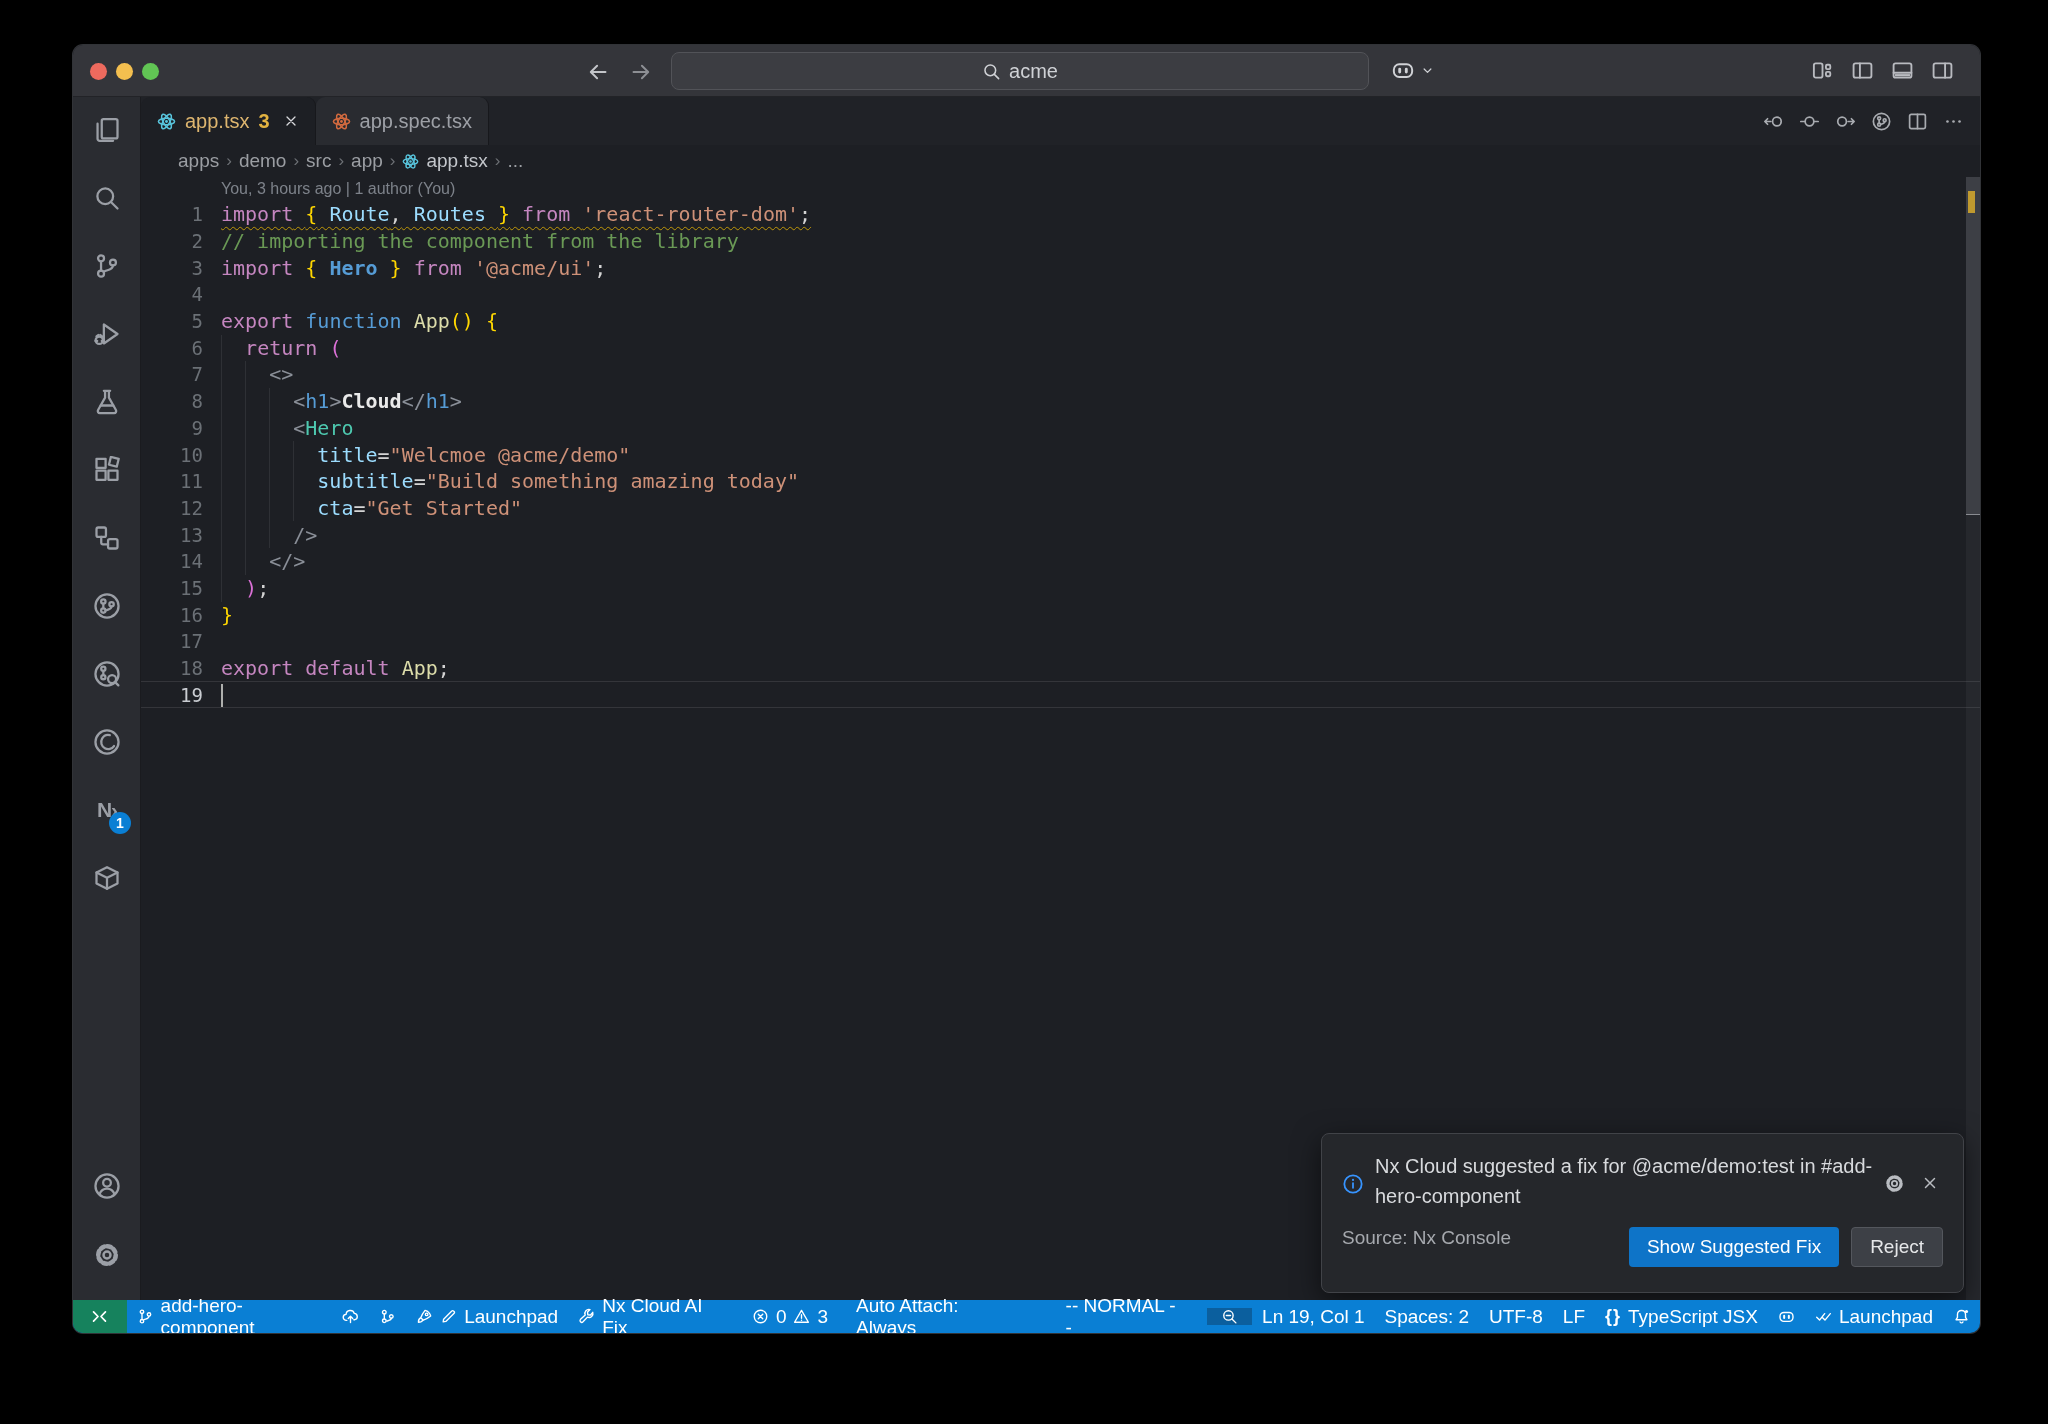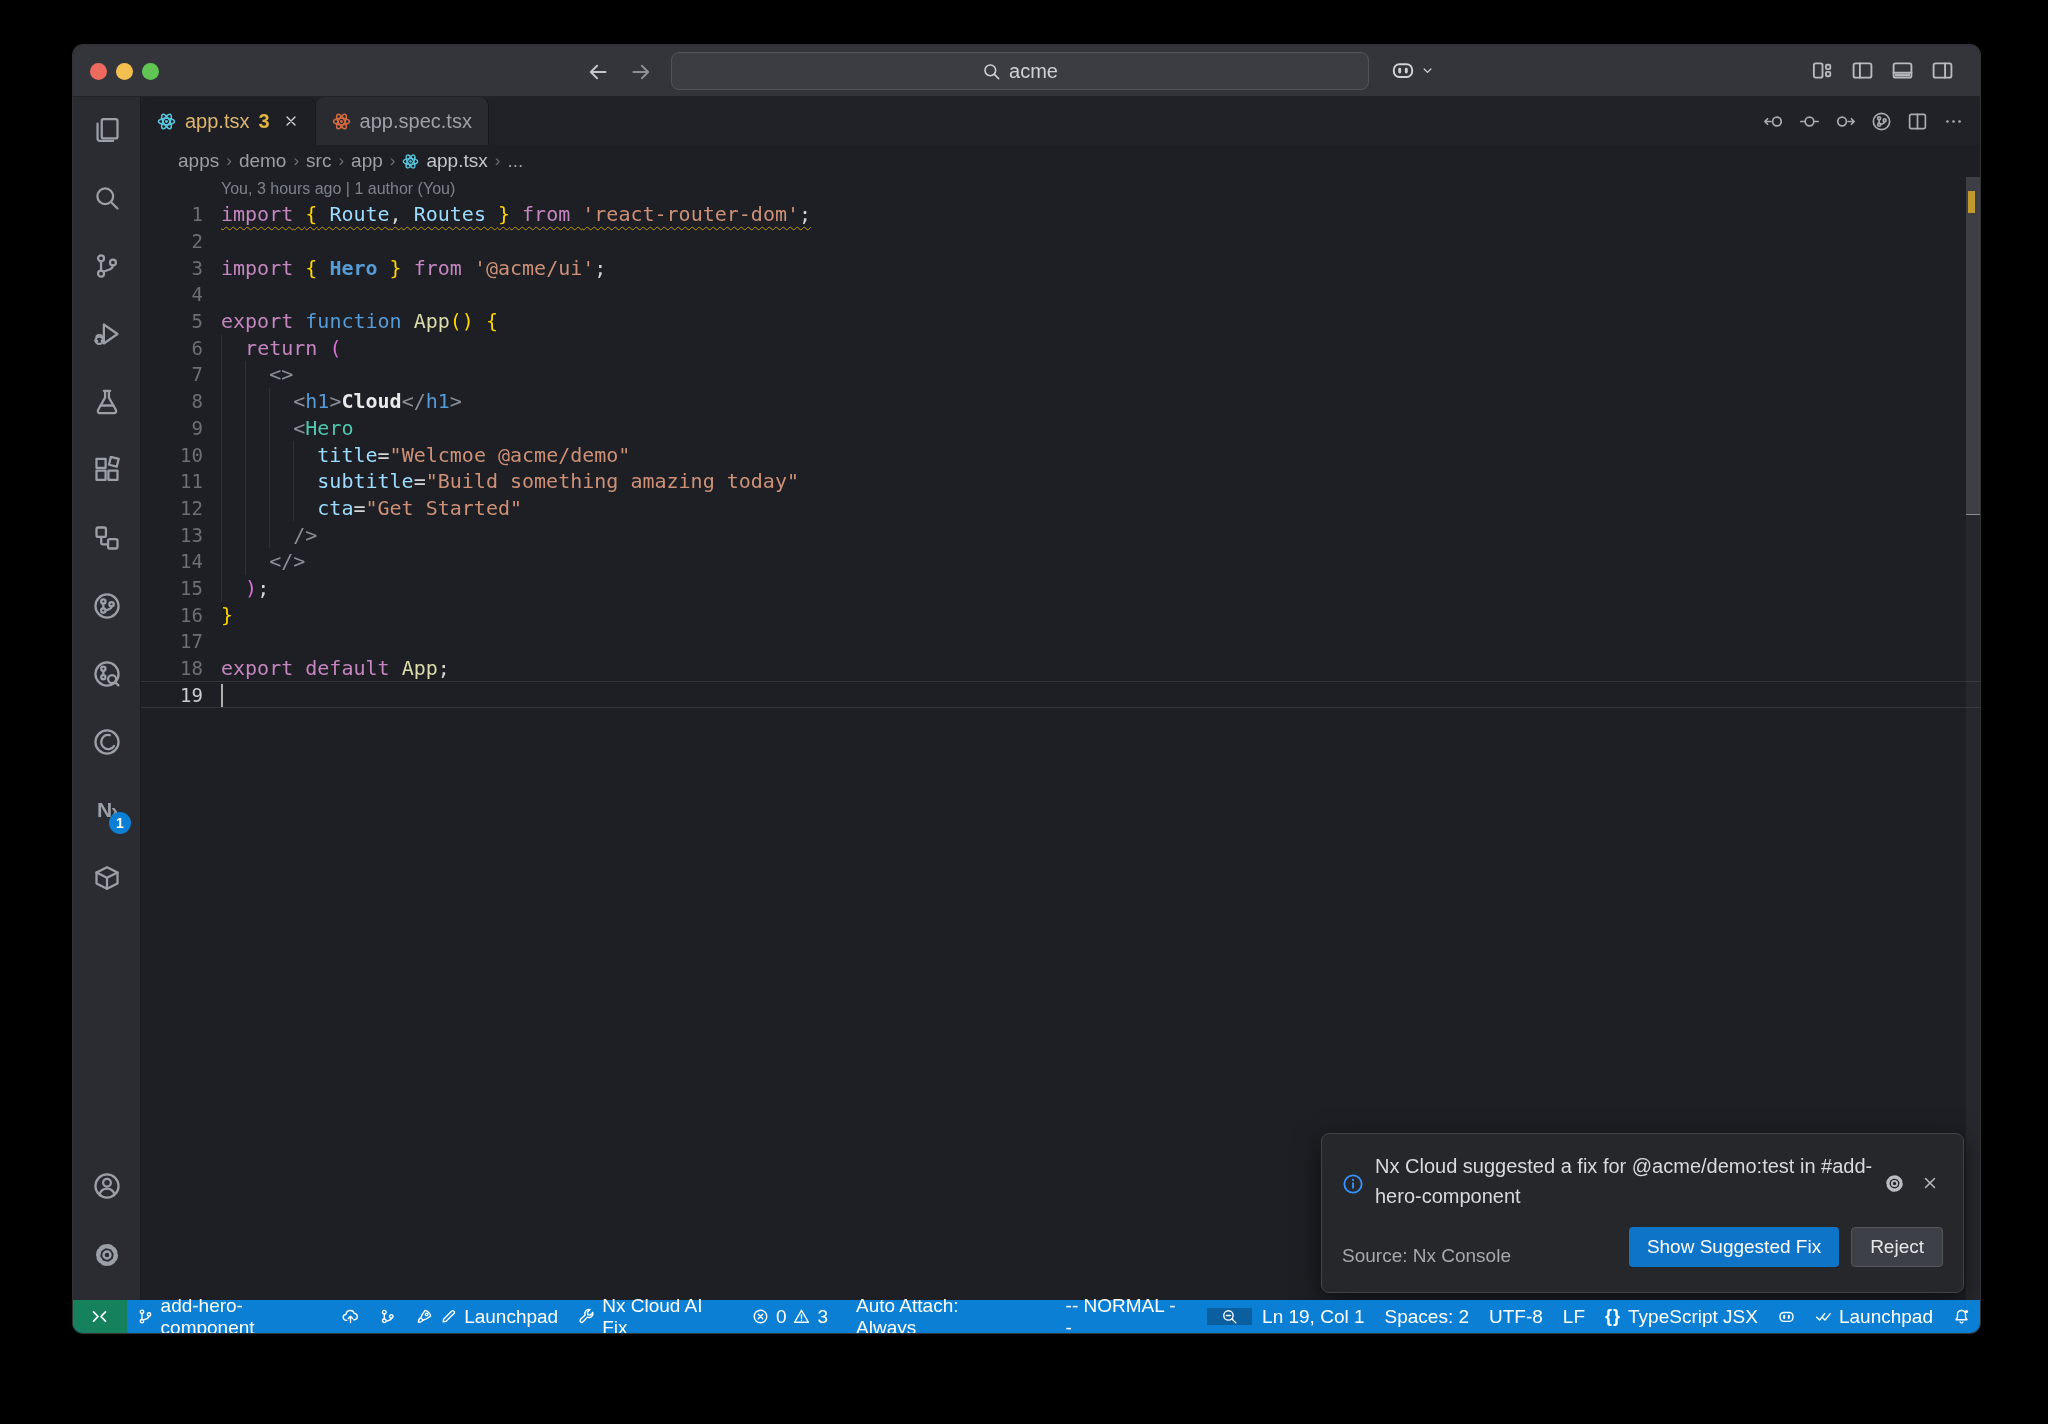--- a/index.html
+++ b/index.html
@@ -67,21 +67,21 @@
   #scrollbar{position:absolute;right:0;top:0;bottom:0;width:14px;background:rgba(121,126,132,0.10);}
   #sb-slider{position:absolute;left:0;right:0;top:0;height:338px;background:rgba(121,126,132,0.28);border-bottom:1px solid rgba(200,203,208,0.55);}
   #sb-warn{position:absolute;left:2px;top:14px;width:7px;height:22px;background:#c09a2f;}
 
   
   #toast{position:absolute;left:1248px;top:1088px;width:643px;height:160px;background:#25272b;
     border:1px solid #414348;border-radius:8px;box-shadow:0 8px 28px rgba(0,0,0,0.55);padding:17px 20px 15px 20px;color:#d8dadd;}
   #toast .row1{display:flex;gap:11px;}
   #toast-msg{font-size:20px;line-height:30px;max-width:498px;flex:1;}
   #toast .t-icons{display:flex;gap:16px;color:#b9bcc1;padding-top:4px;}
-  #toast .row2{display:flex;align-items:flex-end;margin-top:16px;}
+  #toast .row2{display:flex;align-items:flex-start;margin-top:16px;}
   #toast-src{font-size:19px;color:#a6a9ae;flex:1;}
   .btn{height:40px;border-radius:4px;font-size:19px;display:flex;align-items:center;justify-content:center;padding:0 18px;}
   #btn-fix{background:#0e74c8;color:#fff;margin-right:12px;}
   #btn-reject{background:#3d4046;color:#e6e7e9;border:1px solid #54575d;}
   #toast-info{color:#3794ff;padding-top:5px;}
 
   
   #statusbar{position:absolute;left:0;right:0;bottom:0;height:33px;background:#0a7fd4;color:#fff;
     display:flex;align-items:stretch;font-size:19px;}
   .sb-item{display:flex;align-items:center;gap:7px;padding:0 10px;}
@@ -384,21 +384,21 @@
           </span>
           <span style="color: rgb(195, 198, 203);">app.tsx</span>
           <span class="sep">›</span>
           <span class="ellip">...</span>
         </div>
 
       <div id="codearea">
         <div id="blame">You, 3 hours ago | 1 author (You)</div>
         <div id="code-lines">
             <div class="cline"><span class="lnum">1</span><span class="ltext"><span class="squiggle"><span class="tk-kw">import</span><span class="tk-df"> </span><span class="tk-b1">{</span><span class="tk-var"> Route</span><span class="tk-df">,</span><span class="tk-var"> Routes </span><span class="tk-b1">}</span><span class="tk-kw"> from </span><span class="tk-str">'react-router-dom'</span><span class="tk-df">;</span></span></span></div>
-            <div class="cline"><span class="lnum">2</span></div>
+            <div class="cline"><span class="lnum">2</span><span class="ltext"><span class="tk-com">// importing the component from the library</span></span></div>
             <div class="cline"><span class="lnum">3</span><span class="ltext"><span class="tk-kw">import</span><span class="tk-df"> </span><span class="tk-b1">{</span><span class="tk-hero"> Hero </span><span class="tk-b1">}</span><span class="tk-kw"> from </span><span class="tk-str">'@acme/ui'</span><span class="tk-df">;</span></span></div>
             <div class="cline"><span class="lnum">4</span><span class="ltext"></span></div>
             <div class="cline"><span class="lnum">5</span><span class="ltext"><span class="tk-kw">export </span><span class="tk-fnkw">function </span><span class="tk-fn">App</span><span class="tk-b1">()</span><span class="tk-df"> </span><span class="tk-b1">{</span></span></div>
             <div class="cline"><span class="lnum">6</span><span class="ltext"><span class="tk-df">  </span><span class="tk-kw">return </span><span class="tk-b2">(</span></span></div>
             <div class="cline"><span class="lnum">7</span><span class="ltext"><span class="tk-df">    </span><span class="tk-pun">&lt;&gt;</span></span></div>
             <div class="cline"><span class="lnum">8</span><span class="ltext"><span class="tk-df">      </span><span class="tk-pun">&lt;</span><span class="tk-fnkw">h1</span><span class="tk-pun">&gt;</span><span class="tk-dfb">Cloud</span><span class="tk-pun">&lt;/</span><span class="tk-fnkw">h1</span><span class="tk-pun">&gt;</span></span></div>
             <div class="cline"><span class="lnum">9</span><span class="ltext"><span class="tk-df">      </span><span class="tk-pun">&lt;</span><span class="tk-cmp">Hero</span></span></div>
             <div class="cline"><span class="lnum">10</span><span class="ltext"><span class="tk-df">        </span><span class="tk-var">title</span><span class="tk-df">=</span><span class="tk-str">"Welcmoe @acme/demo"</span></span></div>
             <div class="cline"><span class="lnum">11</span><span class="ltext"><span class="tk-df">        </span><span class="tk-var">subtitle</span><span class="tk-df">=</span><span class="tk-str">"Build something amazing today"</span></span></div>
             <div class="cline"><span class="lnum">12</span><span class="ltext"><span class="tk-df">        </span><span class="tk-var">cta</span><span class="tk-df">=</span><span class="tk-str">"Get Started"</span></span></div>

